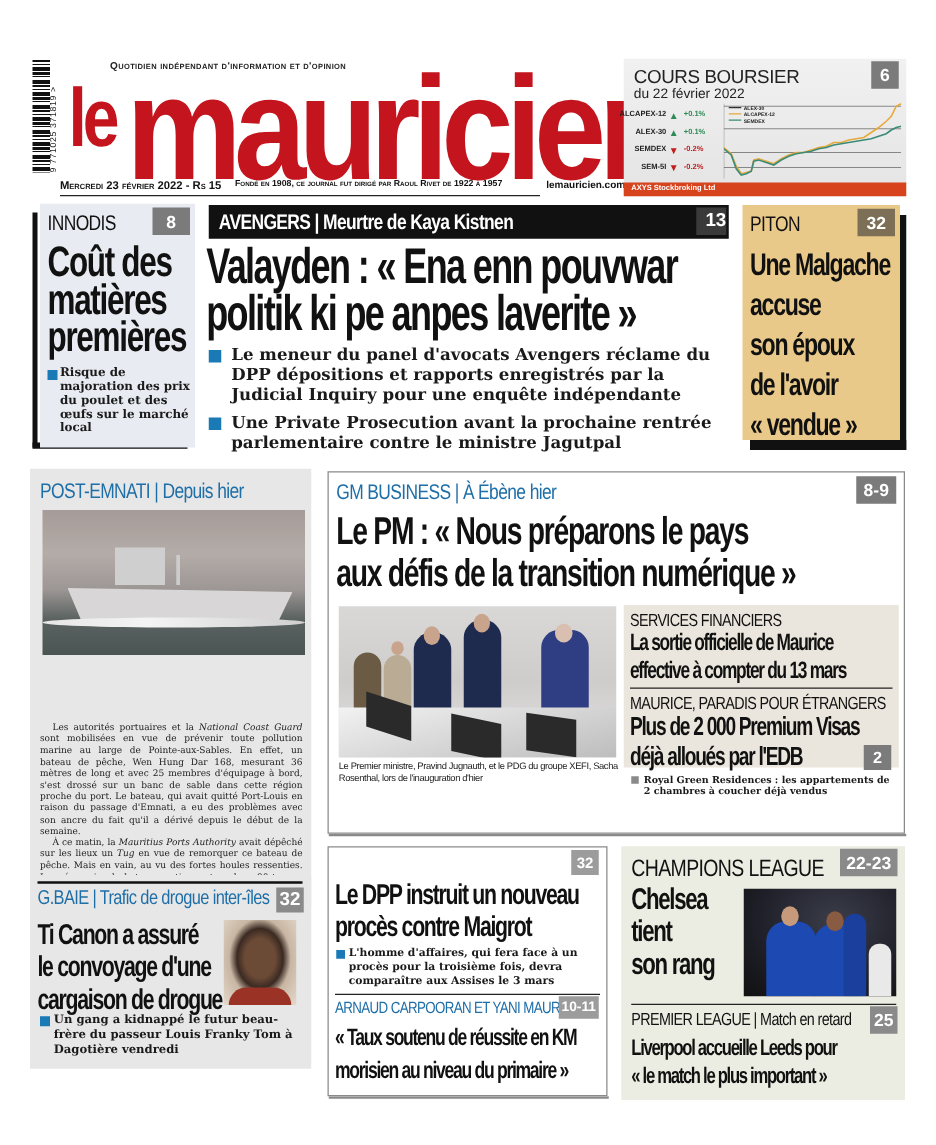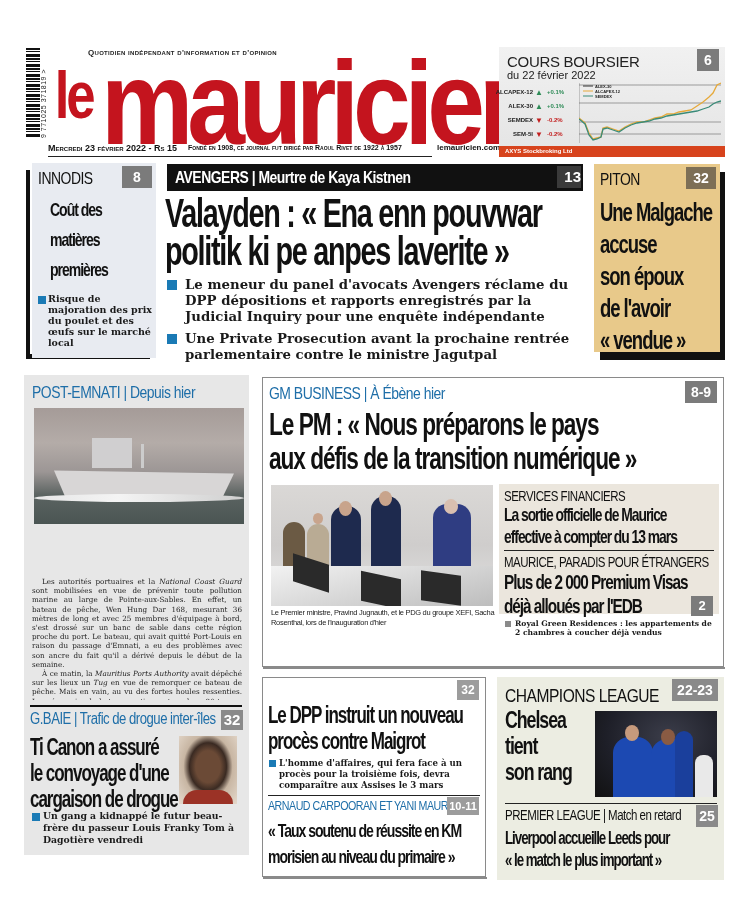--- a/index.html
+++ b/index.html
@@ -42,21 +42,21 @@
   .headline { font-family: "Liberation Sans", sans-serif; font-weight: bold; color: #111; letter-spacing: -1.4px; line-height: 1.05; }
   .headline .hl { display: inline-block; transform: scaleX(0.74); transform-origin: left; white-space: nowrap; }
   .bullet { font-family: "DejaVu Serif", serif; font-weight: bold; color: #1a1a1a; position: relative; }
   .bullet .sq { position: absolute; left: 0; top: 3px; width: 8px; height: 8px; background: #1a7ab5; }
   .shadow { position: absolute; background: #111; }
 
   
   .innodis { left: 32px; top: 163px; width: 124px; height: 195px; background: #e8ebf1; }
   .innodis .kicker { position: absolute; left: 6px; top: 6px; font-size: 17px; }
   .innodis .pagebadge { right: 4px; top: 3px; width: 30px; }
-  .innodis .headline { position: absolute; left: 6px; top: 32px; font-size: 19px; line-height: 30px; margin-left: 12px; }
+  .innodis .headline { position: absolute; left: 6px; top: 32px; font-size: 34px; line-height: 30px; }
   .innodis .bullet { position: absolute; left: 6px; top: 130px; width: 118px; font-size: 9.5px; line-height: 11px; padding-left: 10px; }
 
   
   .avengers-bar { left: 167px; top: 164px; width: 416px; height: 27px; background: #111; color: #fff; }
   .avengers-bar .kicker { position: absolute; left: 8px; top: 4px; font-size: 17px; font-weight: bold; }
   .avengers-bar .pagebadge { right: 2px; top: 2px; width: 24px; background: #3a3a3a; font-size: 15px; text-align: right; }
   .avengers-headline { left: 165px; top: 194px; font-size: 40px; line-height: 38px; letter-spacing: -1.8px; }
   .avengers-headline .hl { transform: scaleX(0.72); }
   .avengers-bullets { left: 167px; top: 277px; width: 420px; }
   .avengers-bullets .bullet { font-size: 13.3px; line-height: 16px; padding-left: 18px; margin-bottom: 6px; }

